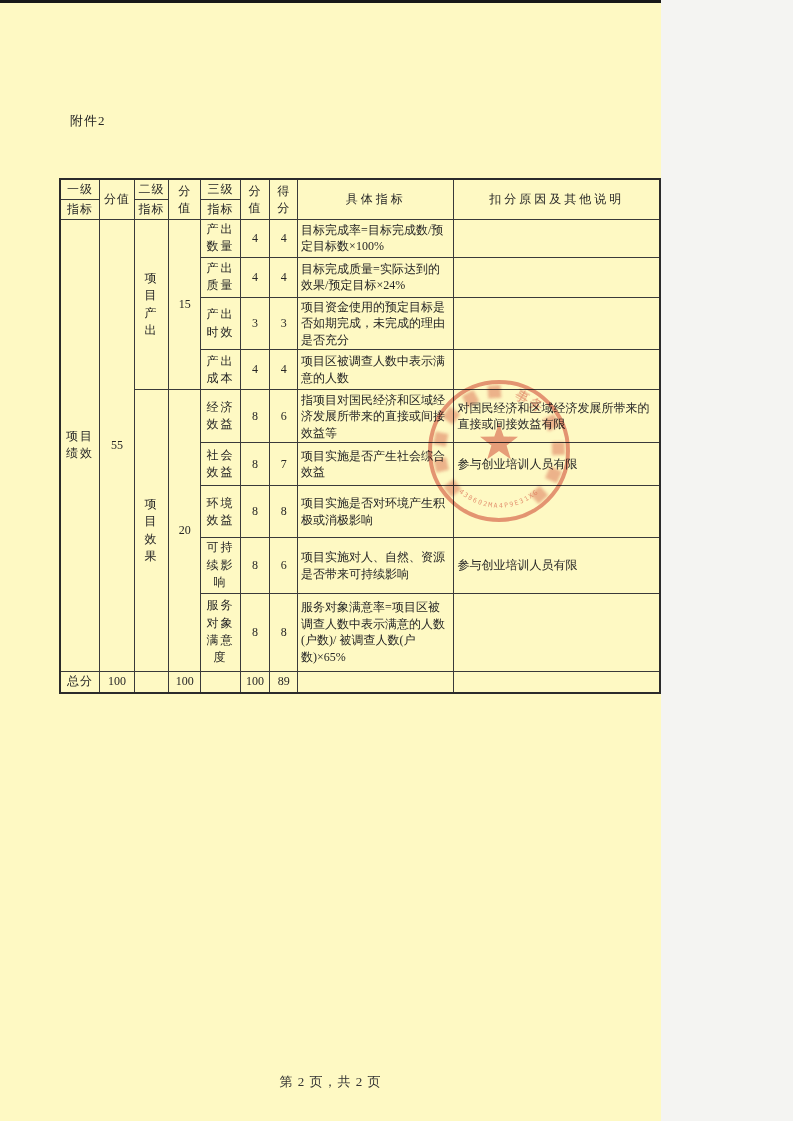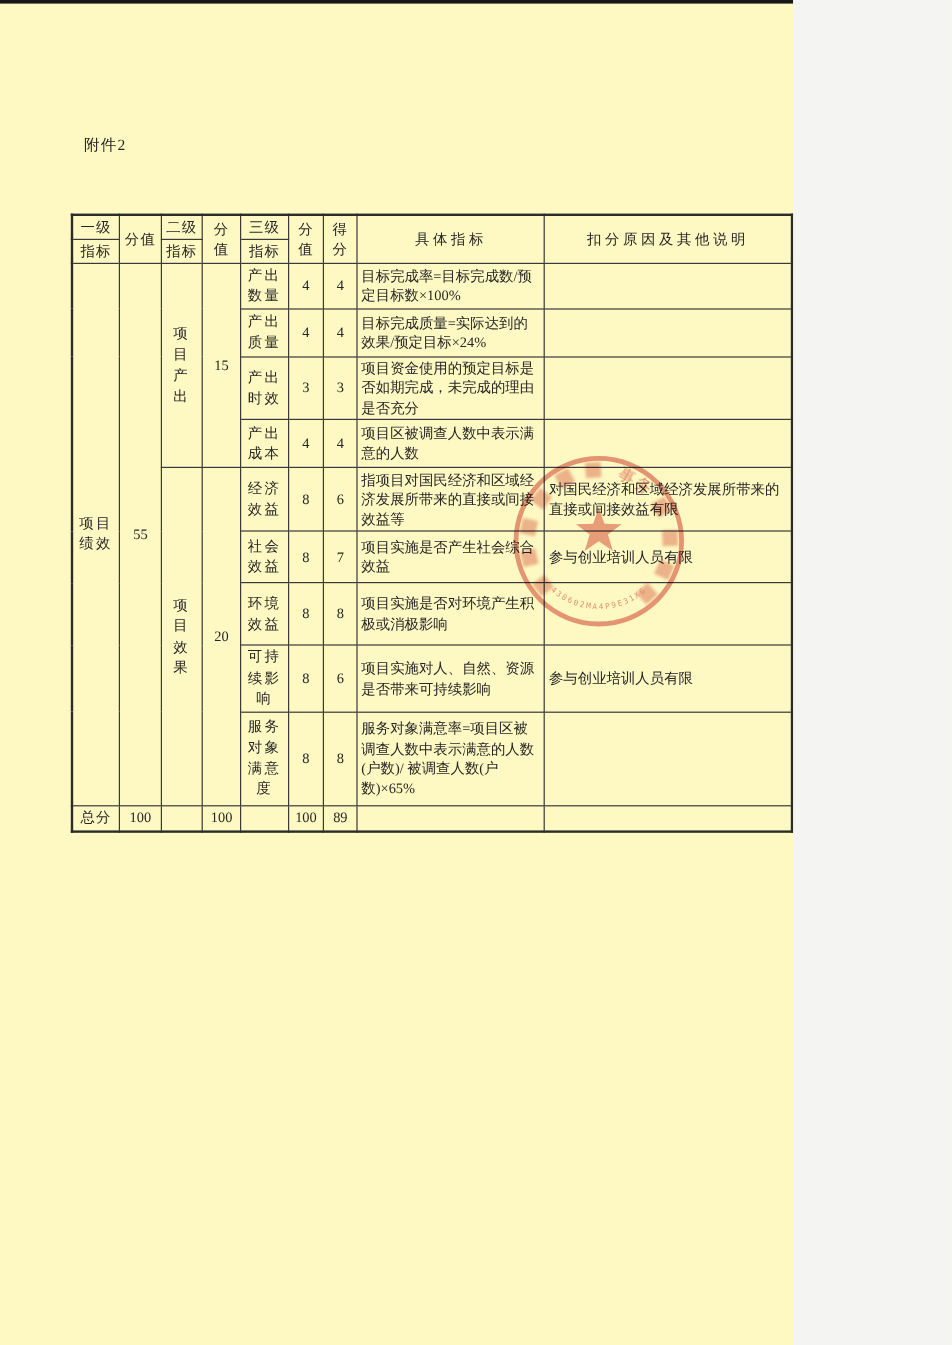--- a/index.html
+++ b/index.html
@@ -226,13 +226,14 @@
         <rect x="73" y="14" width="13" height="13" transform="rotate(114 80 80)"></rect>
         <rect x="73" y="14" width="13" height="13" transform="rotate(138 80 80)"></rect>
       </g>
       <text x="66" y="26" font-size="14" letter-spacing="2" fill="#d96a63" opacity="0.8" filter="url(#blur1)" transform="rotate(30 80 80)" font-family="Liberation Serif, DejaVu Serif, serif">事务</text>
       <text font-size="6.5" letter-spacing="1.6" fill="#d96a63" opacity="0.8" filter="url(#blur1)" font-family="DejaVu Sans Mono, monospace">
         <textPath href="#codeArc" startOffset="50%" text-anchor="middle">430602MA4P9E31XG</textPath>
       </text>
     </svg>
   </div>
 
+  <div class="footer">第 2 页，共 2 页</div>
 </div>
 
 </body></html>

